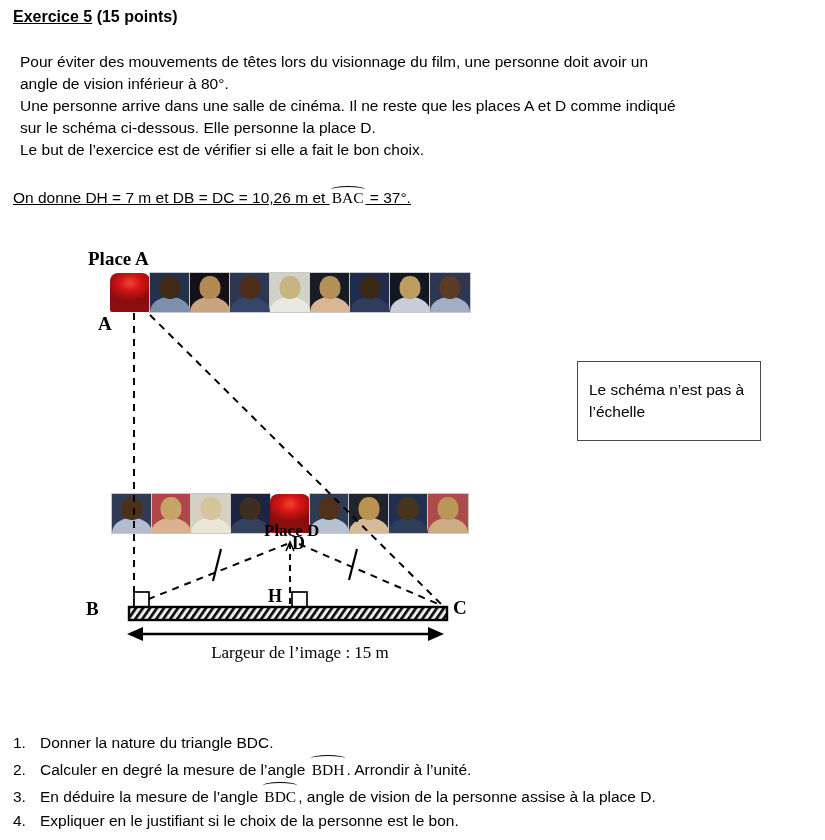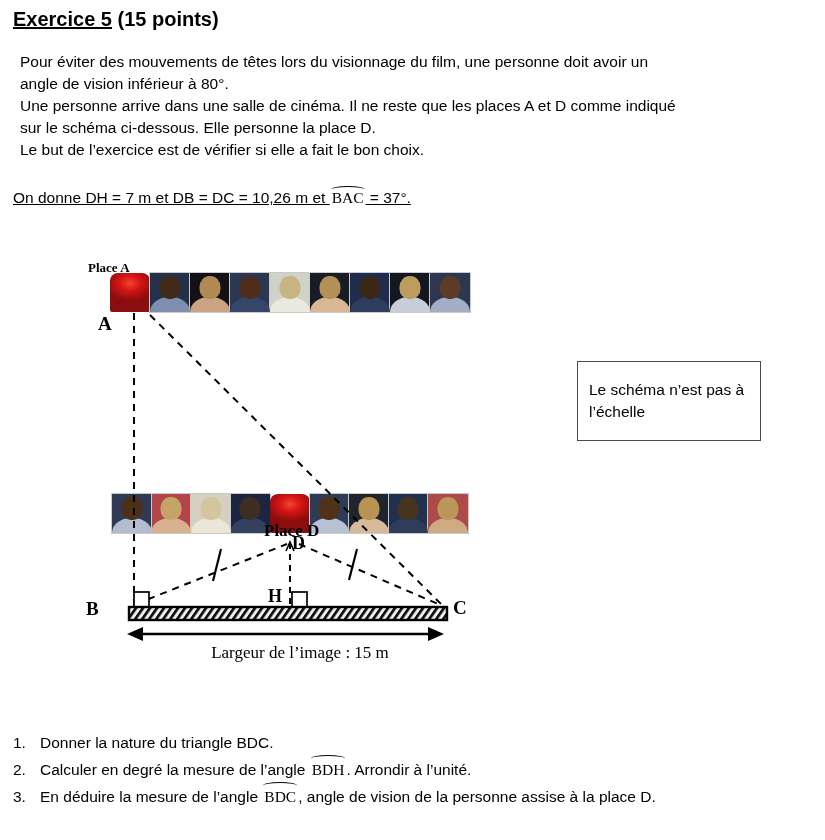--- a/index.html
+++ b/index.html
@@ -1,19 +1,19 @@
 <!DOCTYPE html>
 <html><head>
 <meta charset="utf-8">
 <style>
   html,body{margin:0;padding:0;background:#fff;}
   .page{position:relative;width:825px;height:840px;background:#fff;color:#000;
         font-family:"Liberation Sans",sans-serif;font-size:15.5px;overflow:hidden;}
   
-  .title{position:absolute;left:13px;top:8px;font-size:20px;font-weight:bold;}
+  .title{position:absolute;left:13px;top:8px;font-size:16px;font-weight:bold;}
   .title .u{text-decoration:underline;}
   .intro{position:absolute;left:13px;top:51px;line-height:22px;white-space:nowrap;margin-left:7px;}
   .given{position:absolute;left:13px;top:186px;white-space:nowrap;text-decoration:underline;}
   .ang{font-family:"Liberation Serif",serif;position:relative;display:inline-block;padding:3px 2px 0;}
   .ang::before{content:"";position:absolute;top:0;left:1px;right:1px;height:6px;
                border-top:1.7px solid #000;border-radius:100% 100% 0 0;}
   
   .questions{position:absolute;left:13px;top:731px;line-height:24px;}
   .q{white-space:nowrap;}
   .qnum{display:inline-block;width:27px;}
@@ -54,21 +54,21 @@
     <div>sur le schéma ci-dessous. Elle personne la place D.</div>
     <div>Le but de l’exercice est de vérifier si elle a fait le bon choix.</div>
   </div>
 
   <div class="given">
     <span>On donne DH = 7 m et DB = DC = 10,26 m et </span><span class="ang">BAC</span><span> = 37°.</span>
   </div>
 
   <div class="diagram">
 
-    <div class="dlabel" style="left:88px;top:20px;font-size:13px;">Place A</div>
+    <div class="dlabel" style="left:88px;top:8px;font-size:19px;">Place A</div>
     <div class="seatrow" style="left:110px;top:33px;">
         <div class="seat free"></div>
         <div class="seat" style="--bg: #25304a; --hair: #402a18; --shirt: #7e8eae;">
           <i class="neck"></i>
           <i class="body"></i>
           <i class="head"></i>
         </div>
         <div class="seat" style="--bg: #141018; --hair: #b08a52; --shirt: #caa482;">
           <i class="neck"></i>
           <i class="body"></i>
@@ -197,15 +197,18 @@
   <div class="questions">
     <div class="q">
       <span class="qnum">1.</span><span>Donner la nature du triangle BDC.</span><span></span>
     </div>
     <div class="q">
       <span class="qnum">2.</span><span>Calculer en degré la mesure de l’angle </span><span class="ang">BDH</span><span>. Arrondir à l’unité.</span>
     </div>
     <div class="q">
       <span class="qnum">3.</span><span>En déduire la mesure de l’angle </span><span class="ang">BDC</span><span>, angle de vision de la personne assise à la place D.</span>
     </div>
+    <div class="q">
+      <span class="qnum">4.</span><span>Expliquer en le justifiant si le choix de la personne est le bon.</span><span></span>
+    </div>
   </div>
 
 </div>
 
 </body></html>

